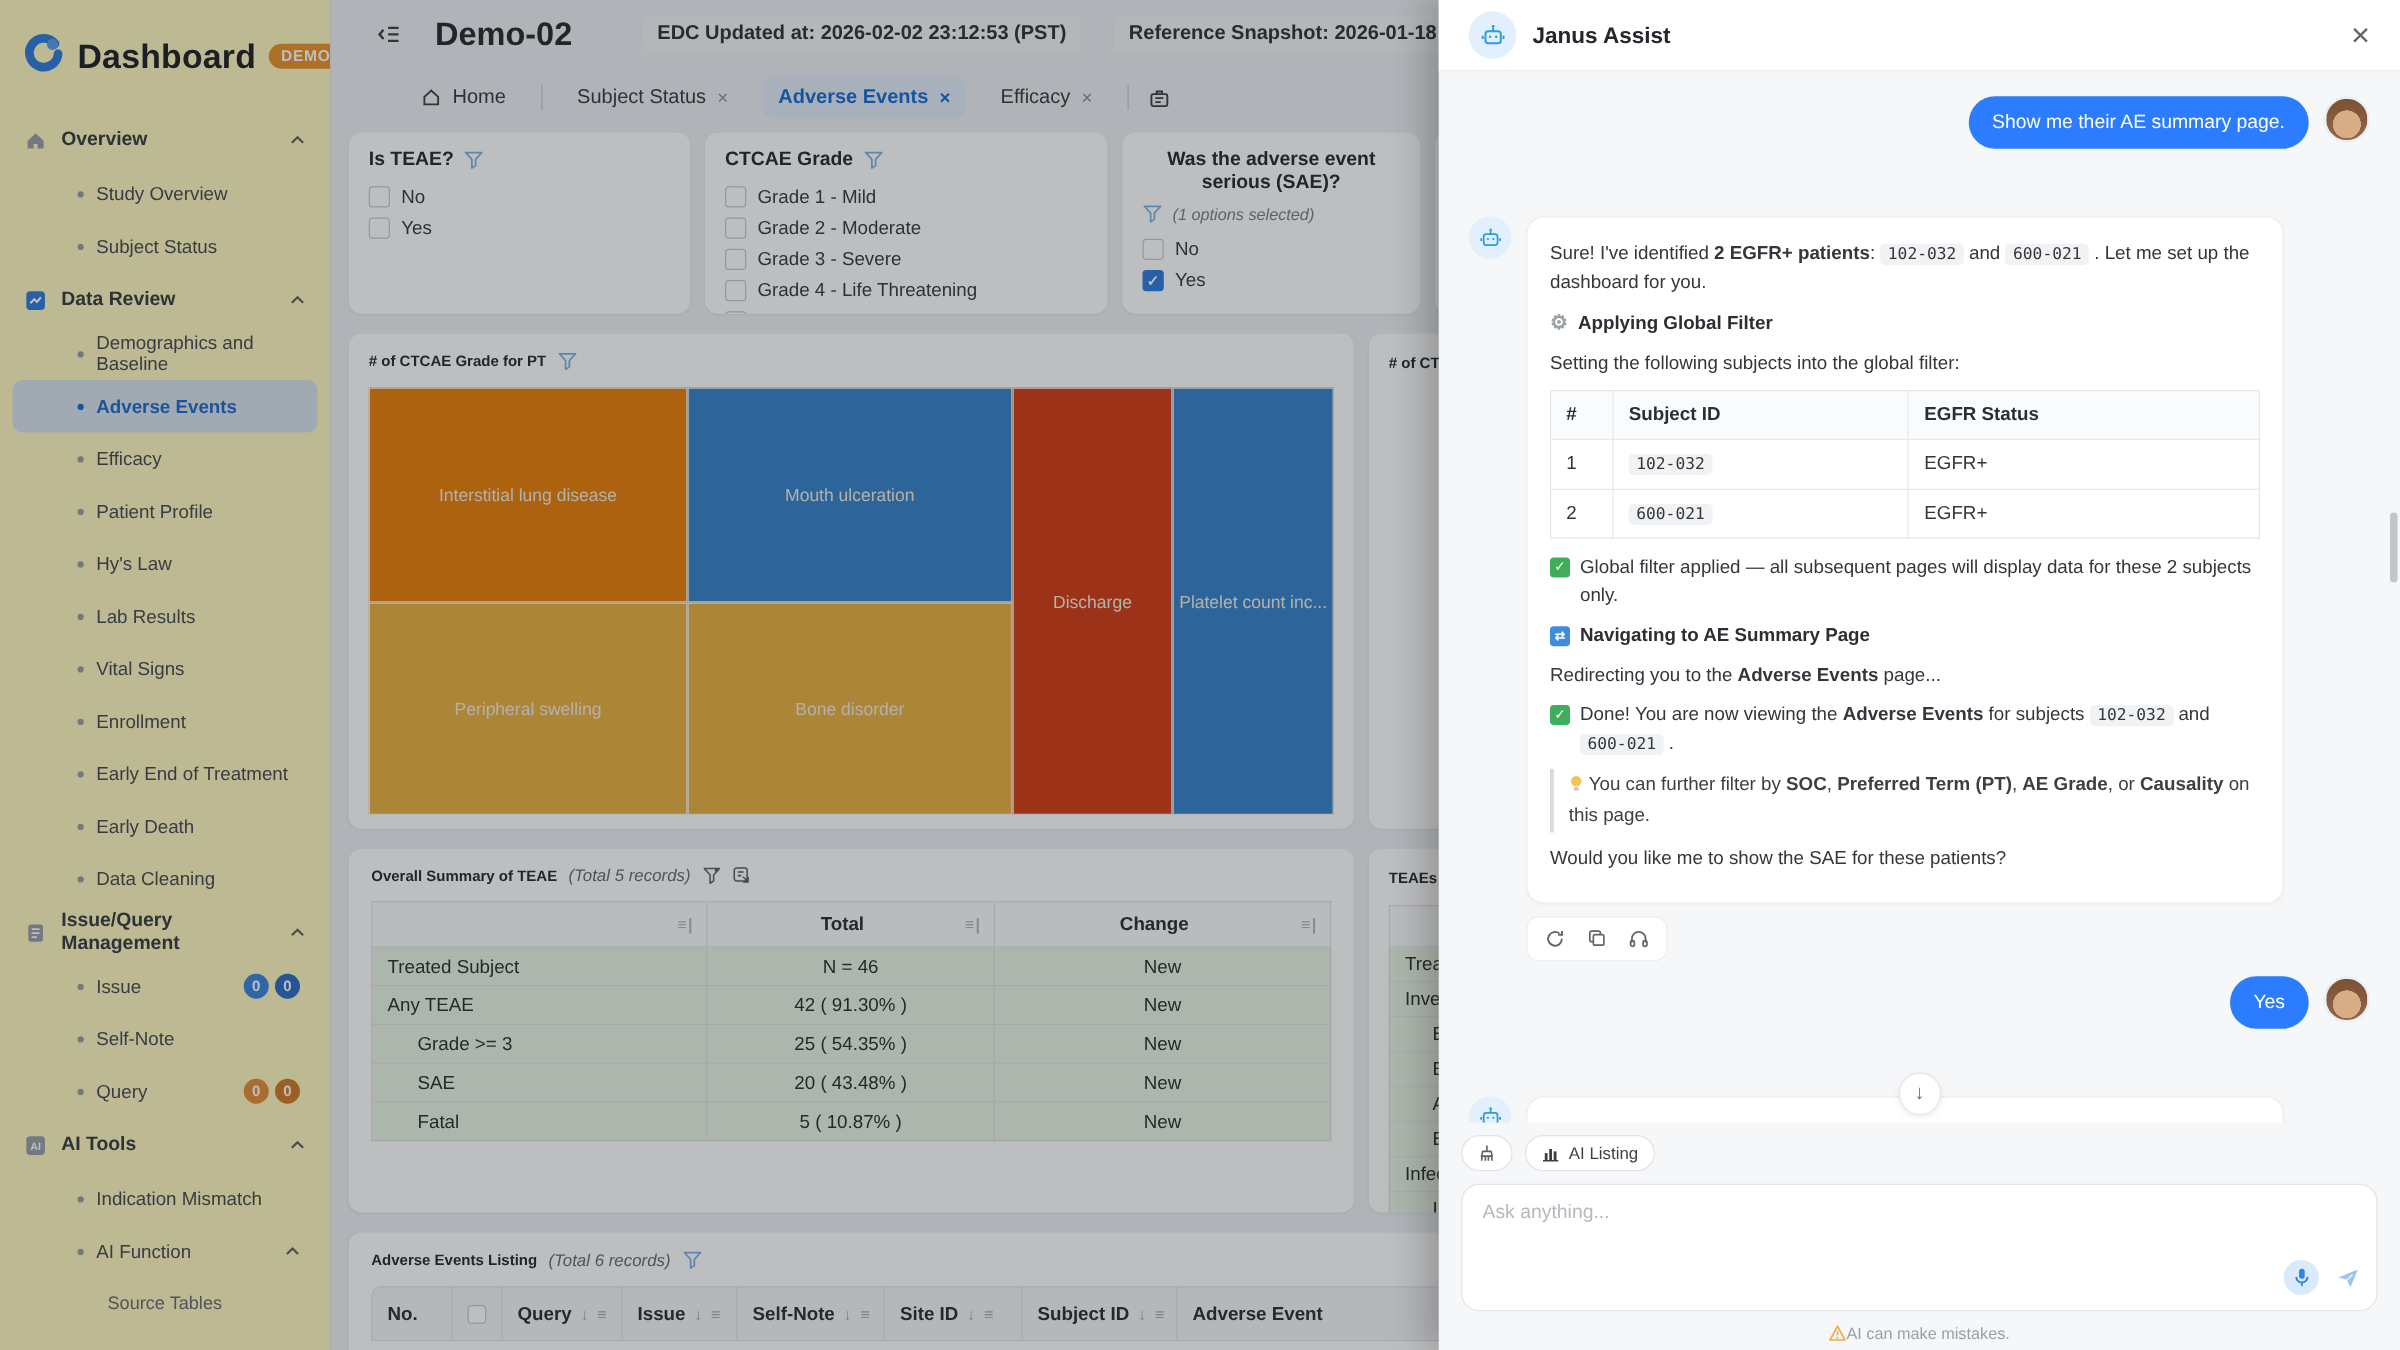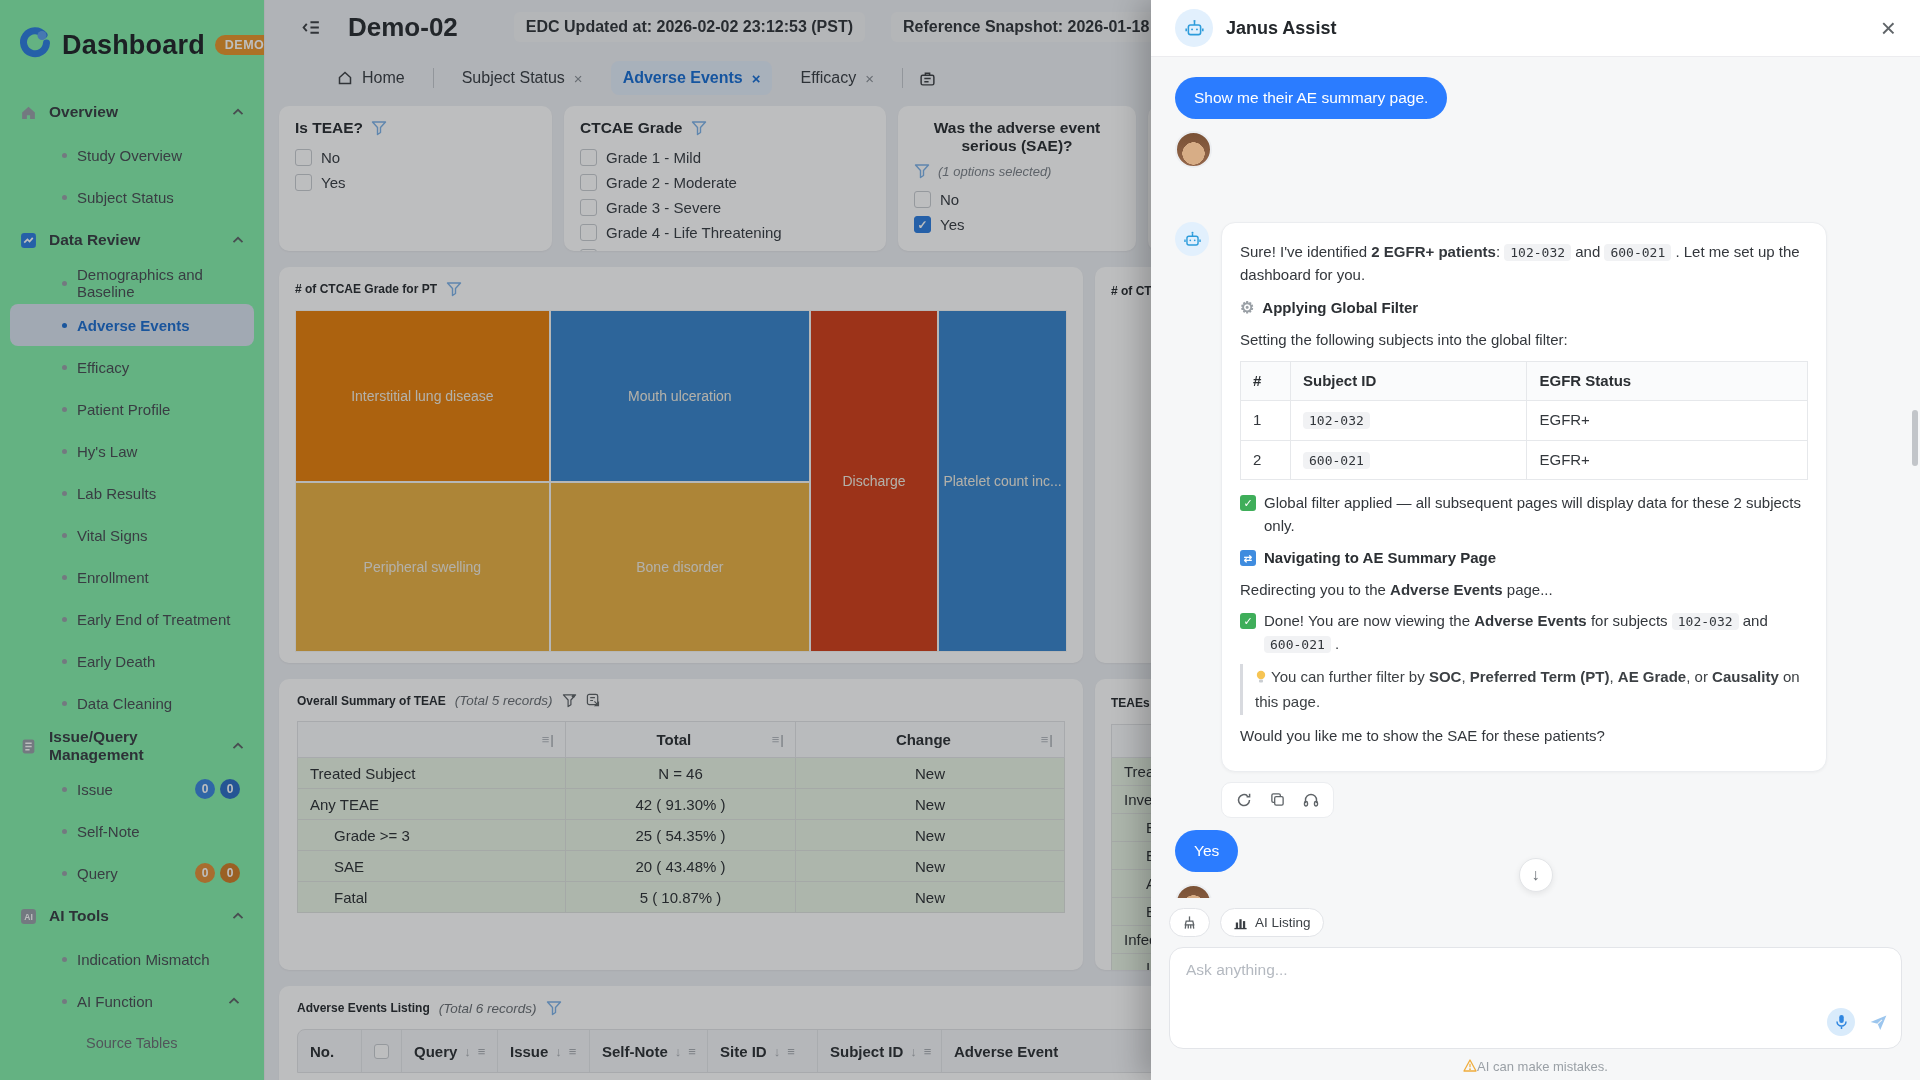--- a/index.html
+++ b/index.html
@@ -3,21 +3,21 @@
 <meta charset="utf-8">
 <style>
   * { box-sizing: border-box; margin: 0; padding: 0; }
   html,body { width:1920px; height:1080px; overflow:hidden;
     font-family:"Liberation Sans", sans-serif; background:#eef0f4; color:#2f3337; }
 
   .app { position:absolute; inset:0; display:flex; }
   .overlay { position:absolute; inset:0; background:rgba(10,14,18,0.27); z-index:5; }
 
   
-  .sidebar { width:265px; height:1080px; background:#86efac; border-right:1px solid #e6e8eb;
+  .sidebar { width:265px; height:1080px; background:#fef9c3; border-right:1px solid #e6e8eb;
     padding-top:22px; flex:none; overflow:hidden; }
   .logo-row { display:flex; align-items:center; gap:10px; padding:0 18px; height:46px; }
   .logo-title { font-size:27px; font-weight:bold; color:#23272b; letter-spacing:.2px; }
   .demo-badge { background:#e8962e; color:#fff; font-size:12.5px; font-weight:bold;
     border-radius:12px; padding:3px 10px; letter-spacing:.5px; }
   .nav { margin-top:22px; }
   .sec { display:flex; align-items:center; height:44px; padding:0 20px; gap:12px; cursor:pointer; }
   .sec-lb { font-size:15.5px; font-weight:600; color:#3a3f45; flex:1; }
   .item { display:flex; align-items:center; height:42px; padding:0 14px 0 52px; gap:10px;
     font-size:15px; color:#4a4f55; margin:0 10px; border-radius:8px; cursor:pointer; }
@@ -94,21 +94,21 @@
   
   .janus { position:absolute; top:0; left:1151px; width:769px; height:1080px; background:#f6f7f8;
     z-index:10; box-shadow:-10px 0 28px rgba(0,0,0,.22); }
   .j-header { height:57px; background:#fff; border-bottom:1px solid #ececef; display:flex;
     align-items:center; gap:13px; padding:0 24px; }
   .bot-circ { width:38px; height:38px; border-radius:50%; background:#e2f0fd; display:flex;
     align-items:center; justify-content:center; flex:none; }
   .j-title { font-size:18px; font-weight:bold; color:#23272b; }
   .j-close { margin-left:auto; font-size:26px; color:#5f6468; cursor:pointer; line-height:1; }
   .chat { position:absolute; top:57px; bottom:182px; left:0; right:0; padding:20px 24px; overflow:hidden; }
-  .msg-user { display:flex; justify-content:flex-end; align-items:flex-start; gap:12px;flex-direction:column; }
+  .msg-user { display:flex; justify-content:flex-end; align-items:flex-start; gap:12px; }
   .bubble { background:#2b7cff; color:#fff; font-size:15.5px; padding:12px 19px; border-radius:24px; }
   .avatar { width:37px; height:37px; border-radius:50%; flex:none; border:2px solid #eceef1;
     background: radial-gradient(circle at 50% 62%, #d7ad86 0 42%, rgba(0,0,0,0) 43%), linear-gradient(#7a5236, #93664a); }
   .msg-asst { display:flex; gap:12px; align-items:flex-start; margin-top:54px; }
   .bot-av { width:34px; height:34px; border-radius:50%; background:#e2f0fd; display:flex;
     align-items:center; justify-content:center; flex:none; }
   .acard { background:#fff; border:1px solid #ebedf0; border-radius:14px; padding:14px 18px;
     font-size:15px; line-height:1.5; color:#33373c; max-width:606px; flex:1; box-shadow:0 1px 3px rgba(0,0,0,.04); }
   .acard p { margin:4px 0 9px; }
   .acard .pi { display:flex; gap:8px; align-items:flex-start; }
@@ -138,21 +138,21 @@
   .pill { height:29px; border:1px solid #e2e4e8; background:#fff; border-radius:15px; display:inline-flex;
     align-items:center; gap:7px; padding:0 12px; font-size:13.5px; color:#3c4146; cursor:pointer; }
   .inputbox { position:relative; margin-top:10px; height:102px; background:#fff; border:1px solid #e3e5e9;
     border-radius:14px; padding:13px 16px; }
   .inputbox textarea { width:640px; height:70px; border:none; outline:none; resize:none; background:transparent;
     font-family:"Liberation Sans", sans-serif; font-size:15.5px; color:#33373c; }
   .inputbox textarea::placeholder { color:#b4b9c0; }
   .mic { position:absolute; right:46px; bottom:12px; width:28px; height:28px; border-radius:50%;
     background:#d9ebfb; display:flex; align-items:center; justify-content:center; cursor:pointer; }
   .send { position:absolute; right:12px; bottom:15px; cursor:pointer; display:flex; }
-  .j-footer { display:flex; justify-content:center; gap:0; margin-top:10px;
+  .j-footer { display:flex; align-items:center; justify-content:center; gap:0; margin-top:10px;
     font-size:13px; color:#9aa0a6; }
   .j-scrollbar { position:absolute; right:2px; top:410px; width:6px; height:56px; border-radius:3px; background:#c2c5c9; }
 </style>
 </head>
 <body>
 
 <div class="app">
 
   <aside class="sidebar">
     <div class="logo-row">

